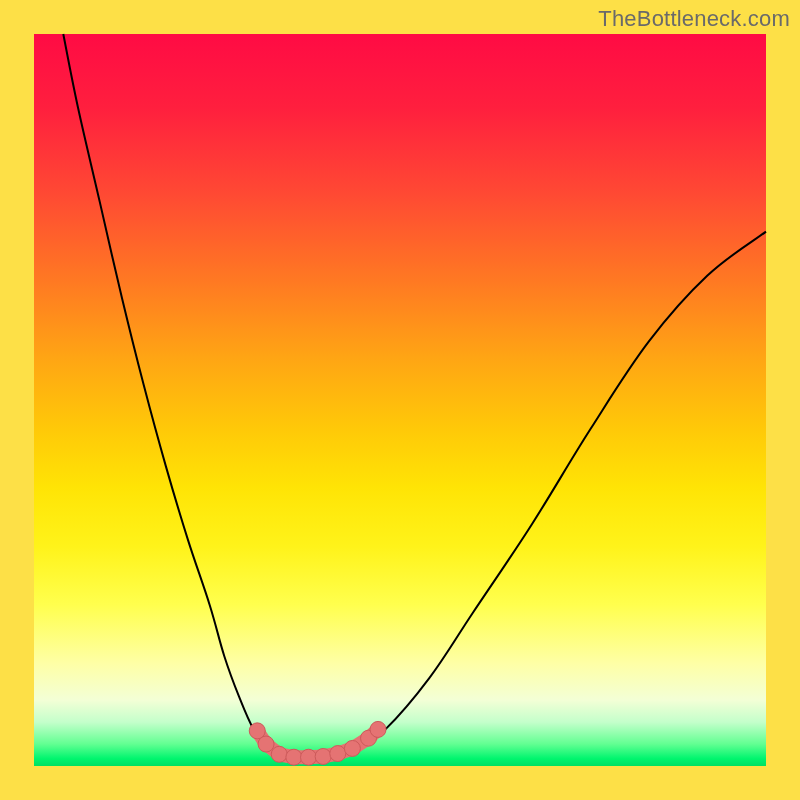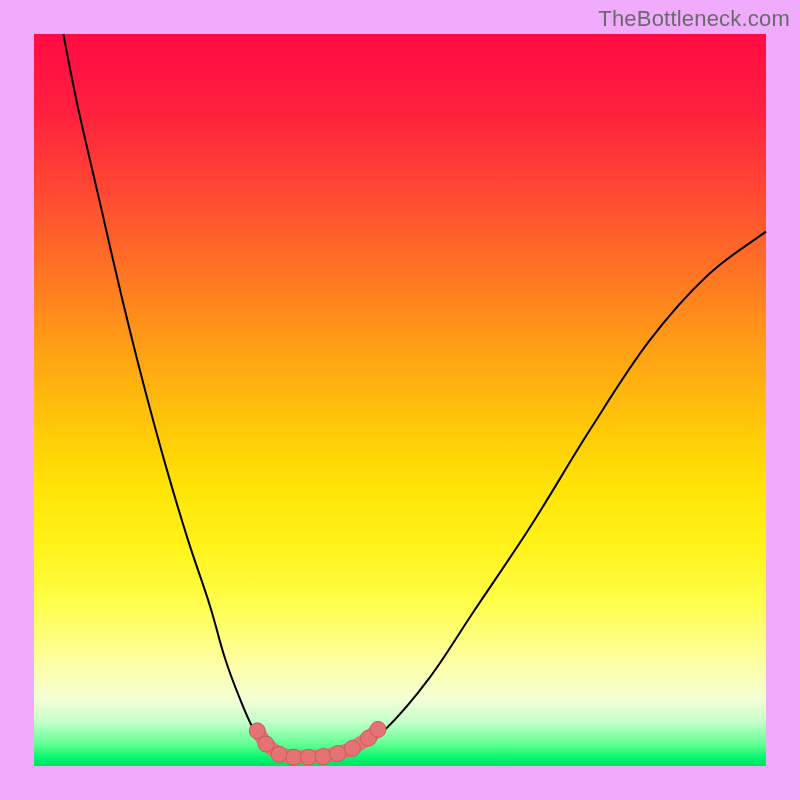--- a/index.html
+++ b/index.html
@@ -8,21 +8,21 @@
     width: 800px;
     height: 800px;
     overflow: hidden;
     background: #000;
     font-family: Arial, Helvetica, sans-serif;
   }
   .frame {
     position: relative;
     width: 800px;
     height: 800px;
-    background: #f0abfc;
+    background: #fde047;
   }
   .plot-area {
     position: absolute;
     left: 34px;
     top: 34px;
     width: 732px;
     height: 732px;
     background: linear-gradient(
       to bottom,
       #ff0b44 0%,

